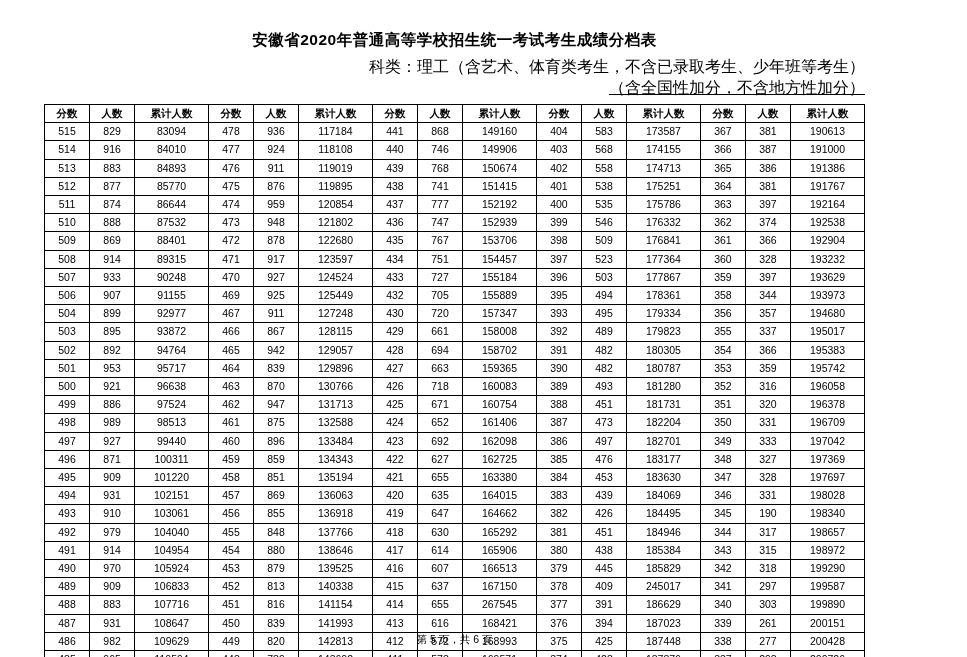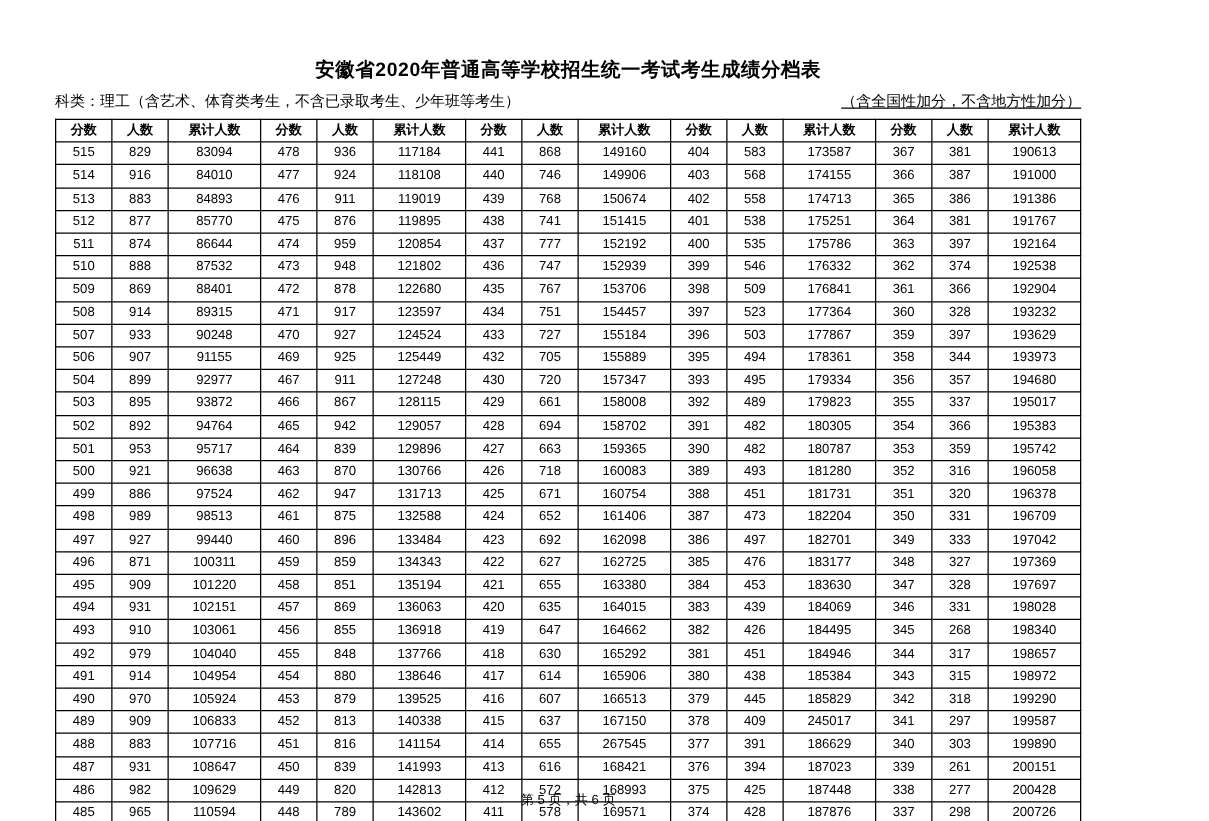--- a/index.html
+++ b/index.html
@@ -13,36 +13,37 @@
     font-family: "Liberation Sans", "DejaVu Sans", sans-serif;
     color: #000000;
     position: relative;
     overflow: hidden;
   }
   .page {
     width: 909px;
     height: 657px;
     position: relative;
     box-sizing: border-box;
-    padding: 16px 44px;
+    padding: 0 44px;
   }
   .doc-title {
     text-align: center;
     font-size: 15.5px;
     font-weight: bold;
     letter-spacing: 0.5px;
     padding-top: 30px;
     padding-bottom: 6px;
   }
   .subhead {
     display: flex;
     justify-content: space-between;
     align-items: flex-end;
-    font-size: 12px;
+    font-size: 16px;
     padding-bottom: 5px;
+    flex-direction: column;
   }
   .subhead .left {
     white-space: nowrap;
   }
   .subhead .right {
     white-space: nowrap;
     text-decoration: underline;
   }
   table.grade-table {
     border-collapse: collapse;
@@ -489,21 +490,21 @@
           <td>456</td>
           <td>855</td>
           <td>136918</td>
           <td>419</td>
           <td>647</td>
           <td>164662</td>
           <td>382</td>
           <td>426</td>
           <td>184495</td>
           <td>345</td>
-          <td>268</td>
+          <td>190</td>
           <td>198340</td>
         </tr>
         <tr>
           <td>492</td>
           <td>979</td>
           <td>104040</td>
           <td>455</td>
           <td>848</td>
           <td>137766</td>
           <td>418</td>

